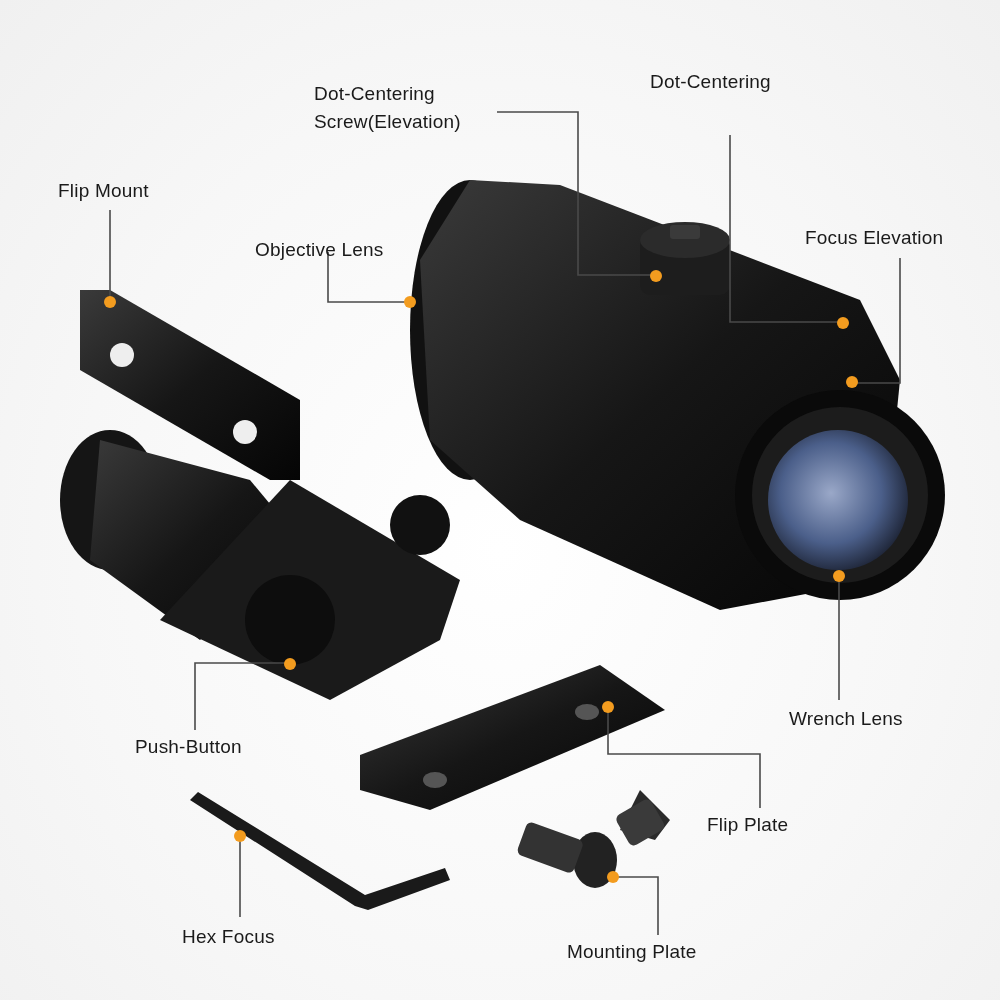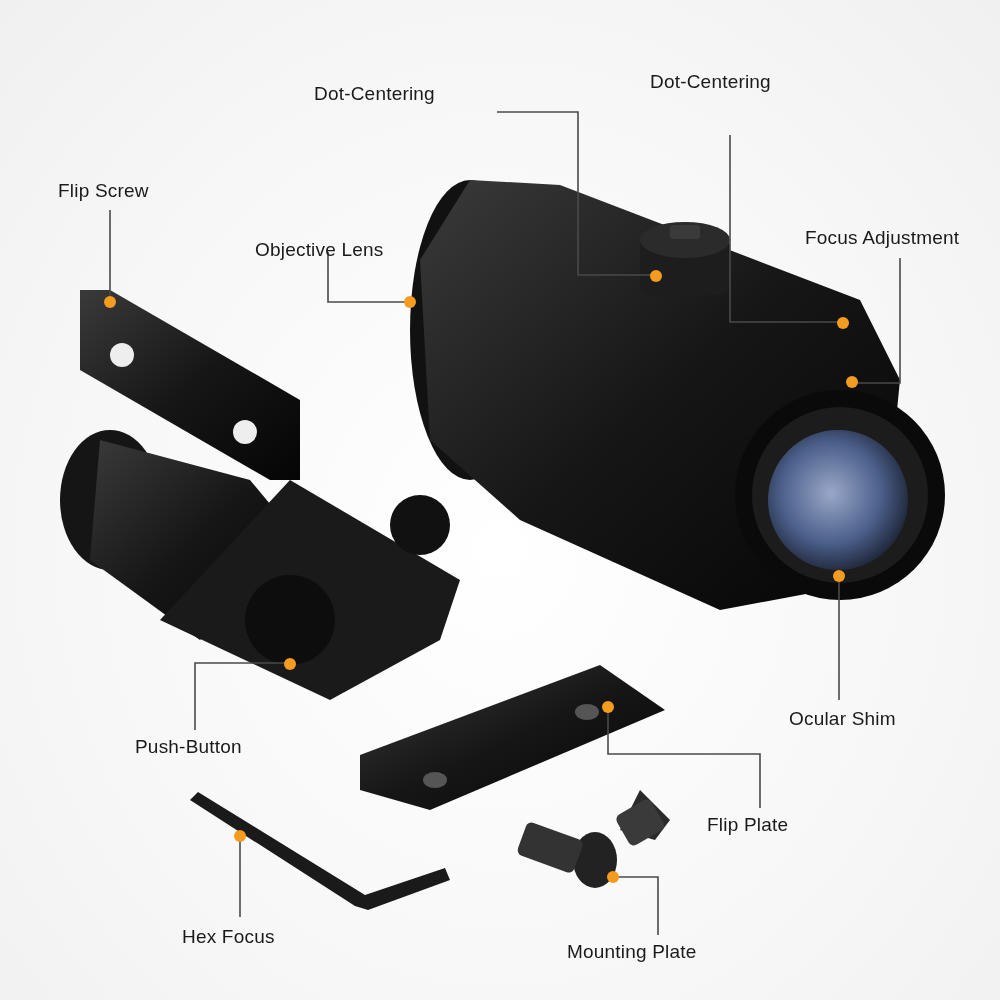--- a/index.html
+++ b/index.html
@@ -85,26 +85,27 @@
 <div class="dot" style="left:410px;top:302px"></div>
 <div class="dot" style="left:656px;top:276px"></div>
 <div class="dot" style="left:843px;top:323px"></div>
 <div class="dot" style="left:852px;top:382px"></div>
 <div class="dot" style="left:839px;top:576px"></div>
 <div class="dot" style="left:290px;top:664px"></div>
 <div class="dot" style="left:608px;top:707px"></div>
 <div class="dot" style="left:240px;top:836px"></div>
 <div class="dot" style="left:613px;top:877px"></div>
 
-<div class="label" style="left:58px;top:177px">Flip Screw</div>
+<div class="label" style="left:58px;top:177px">Flip Mount</div>
 <div class="label" style="left:255px;top:236px">Objective Lens</div>
 <div class="label lbl2" style="left:314px;top:80px">
   <span>Dot-Centering</span>
+  <span>Screw(Elevation)</span>
 </div>
 <div class="label lbl2" style="left:650px;top:68px">
   <span>Dot-Centering</span>
 </div>
-<div class="label" style="left:805px;top:224px">Focus Adjustment</div>
-<div class="label" style="left:789px;top:705px">Ocular Shim</div>
+<div class="label" style="left:805px;top:224px">Focus Elevation</div>
+<div class="label" style="left:789px;top:705px">Wrench Lens</div>
 <div class="label" style="left:135px;top:733px">Push-Button</div>
 <div class="label" style="left:707px;top:811px">Flip Plate</div>
 <div class="label" style="left:182px;top:923px">Hex Focus</div>
 <div class="label" style="left:567px;top:938px">Mounting Plate</div>
 
 </body></html>

